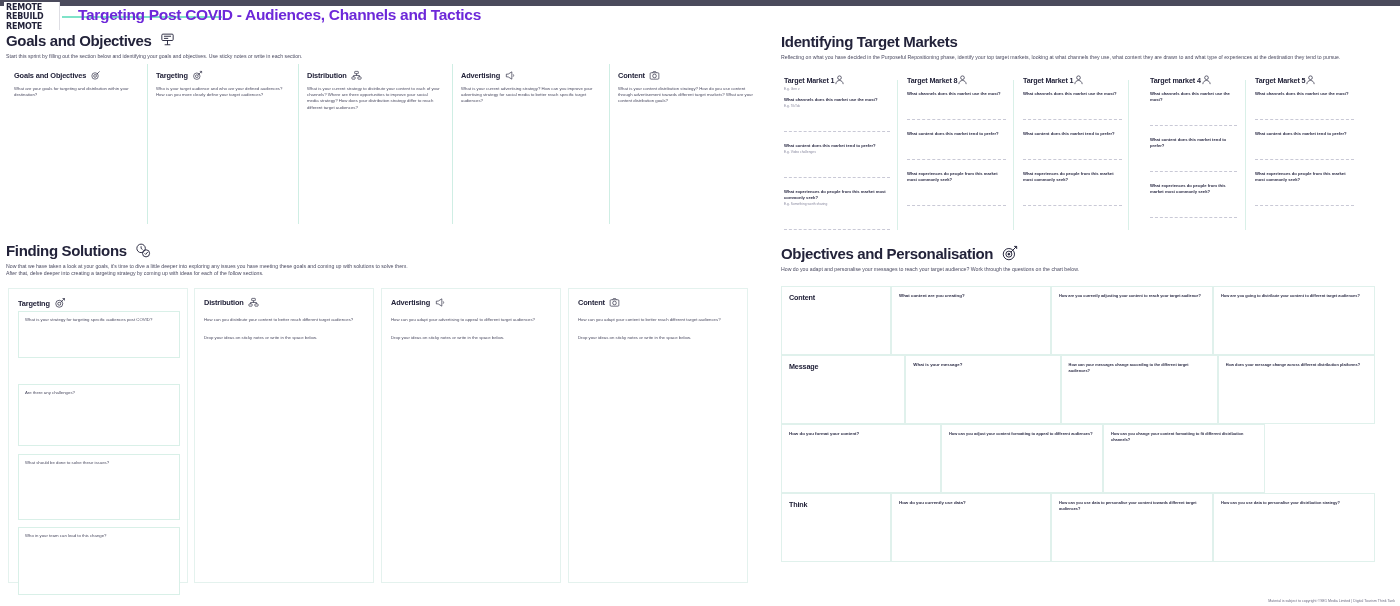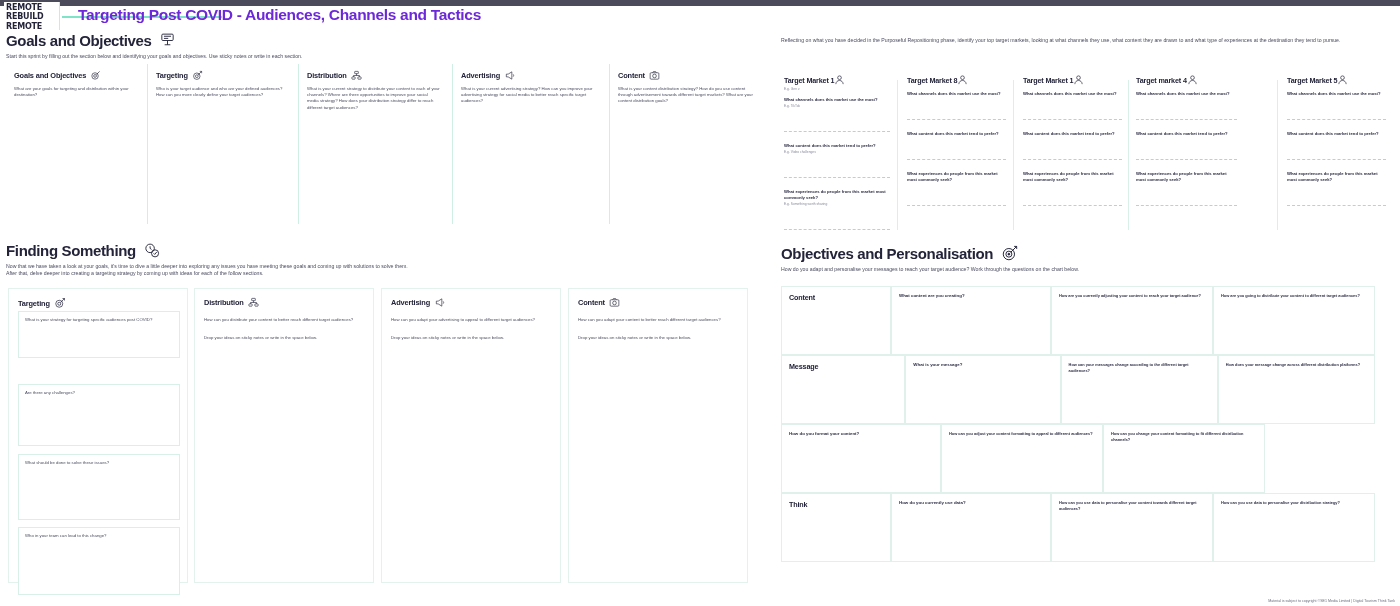--- a/index.html
+++ b/index.html
@@ -168,20 +168,21 @@
               <circle cx="12" cy="13" r="4"></circle>
               <path d="M8 6l1.5-2.5h5L16 6"></path>
             </svg>
           </span>
         </div>
         <div class="card-q">What is your content distribution strategy? How do you use content through advertisement towards different target markets? What are your content distribution goals?</div>
       </div>
     </div>
 
   <div style="position:absolute;left:781px;top:33px;width:612px;">
+    <div class="sec-title">Identifying Target Markets</div>
     <div class="sec-sub" style="margin-top:4px;">Reflecting on what you have decided in the Purposeful Repositioning phase, identify your top target markets, looking at what channels they use, what content they are drawn to and what type of experiences at the destination they tend to pursue.</div>
   </div>
 
   <div id="markets">
       <div class="tm" style="left: 781px;">
         <div style="padding-left:3px;padding-right:6px;">
           <div class="tm-h">
             <span>Target Market 1</span>
             <span class="ic">
               <svg width="11" height="12" viewBox="0 0 24 24" fill="none" stroke="#23233a" stroke-width="1.5">
@@ -245,21 +246,21 @@
           <div class="tm-q" style="margin-top:11px;">What content does this market tend to prefer?</div>
           <div class="tm-eg"></div>
           <div class="dash" style="margin-top:22px;"></div>
           <div class="tm-q" style="margin-top:11px;">What experiences do people from this market most commonly seek?</div>
           <div class="tm-eg"></div>
           <div class="dash" style="margin-top:22px;"></div>
         </div>
       </div>
       <div class="tm" style="left: 1128px;">
         <div class="vline"></div>
-        <div style="padding-left:8px;padding-right:6px;">
+        <div style="padding-left:22px;padding-right:6px;">
           <div class="tm-h">
             <span>Target market 4</span>
             <span class="ic">
               <svg width="11" height="12" viewBox="0 0 24 24" fill="none" stroke="#23233a" stroke-width="1.5">
                 <circle cx="12" cy="7" r="4"></circle>
                 <path d="M4 21c0-4.4 3.6-8 8-8s8 3.6 8 8"></path>
               </svg>
             </span>
           </div>
           <div class="tm-eg"></div>
@@ -267,21 +268,21 @@
           <div class="tm-eg"></div>
           <div class="dash" style="margin-top:22px;"></div>
           <div class="tm-q" style="margin-top:11px;">What content does this market tend to prefer?</div>
           <div class="tm-eg"></div>
           <div class="dash" style="margin-top:22px;"></div>
           <div class="tm-q" style="margin-top:11px;">What experiences do people from this market most commonly seek?</div>
           <div class="tm-eg"></div>
           <div class="dash" style="margin-top:22px;"></div>
         </div>
       </div>
-      <div class="tm" style="left: 1245px; margin-left: 32px;">
+      <div class="tm" style="left: 1245px;">
         <div class="vline"></div>
         <div style="padding-left:10px;padding-right:6px;">
           <div class="tm-h">
             <span>Target Market 5</span>
             <span class="ic">
               <svg width="11" height="12" viewBox="0 0 24 24" fill="none" stroke="#23233a" stroke-width="1.5">
                 <circle cx="12" cy="7" r="4"></circle>
                 <path d="M4 21c0-4.4 3.6-8 8-8s8 3.6 8 8"></path>
               </svg>
             </span>
@@ -295,21 +296,21 @@
           <div class="dash" style="margin-top:22px;"></div>
           <div class="tm-q" style="margin-top:11px;">What experiences do people from this market most commonly seek?</div>
           <div class="tm-eg"></div>
           <div class="dash" style="margin-top:22px;"></div>
         </div>
       </div>
     </div>
 
   <div style="position:absolute;left:6px;top:242px;width:760px;">
     <div style="display:flex;align-items:center;gap:7px;">
-      <div class="sec-title">Finding Something</div>
+      <div class="sec-title">Finding Solutions</div>
       <span class="ic">
         <svg width="17" height="17" viewBox="0 0 24 24" fill="none" stroke="#23233a" stroke-width="1.3">
           <circle cx="10" cy="9" r="6"></circle>
             <path d="M10 6v3l2 1.5"></path>
             <circle cx="17" cy="16" r="5"></circle>
             <path d="M15 16l1.5 1.5L19.5 14"></path>
         </svg>
       </span>
     </div>
     <div class="sec-sub" style="margin-top:4px;">Now that we have taken a look at your goals, it's time to dive a little deeper into exploring any issues you have meeting these goals and coming up with solutions to solve them.</div>

